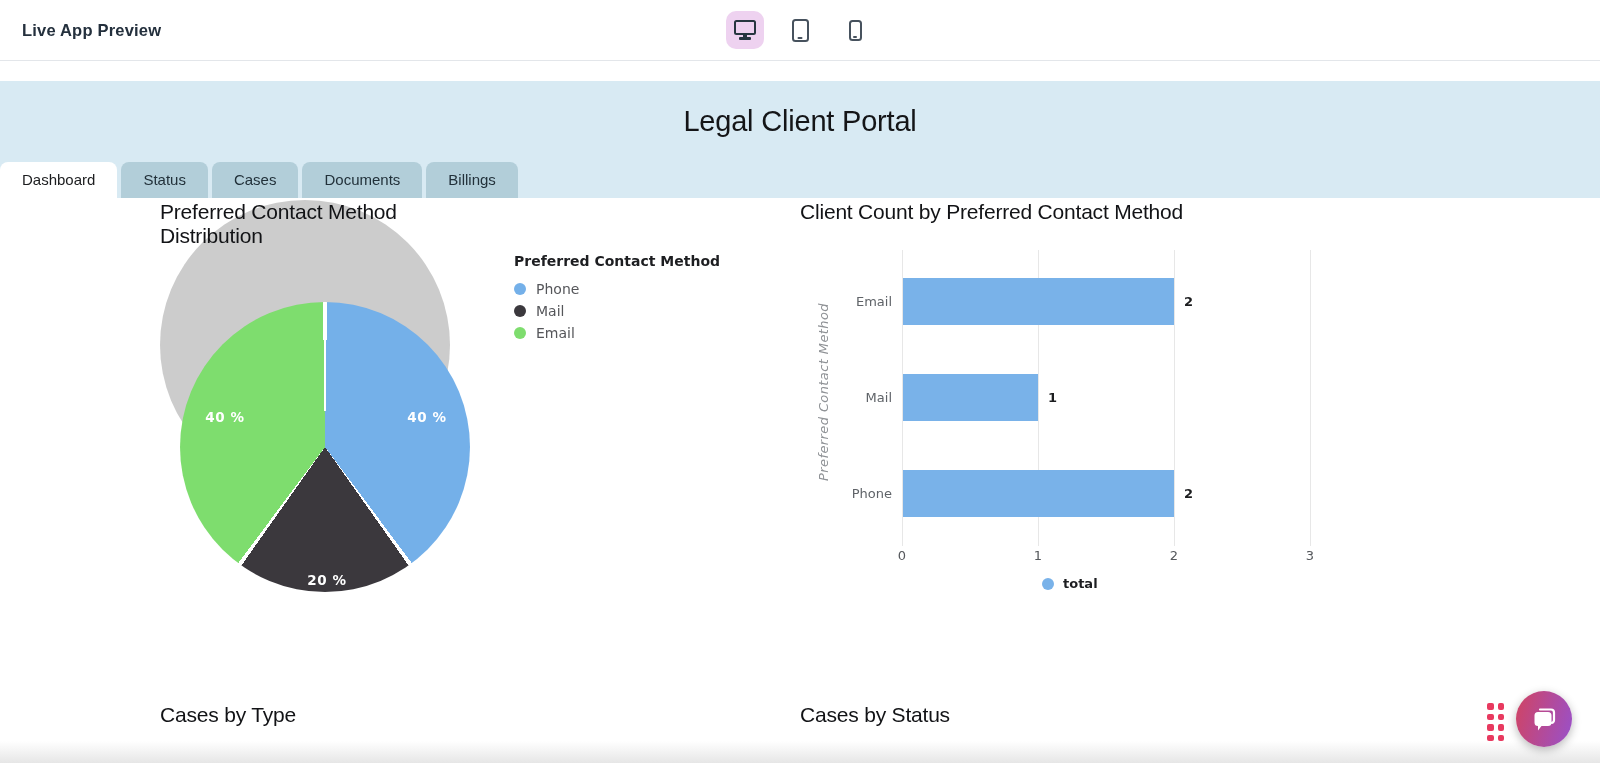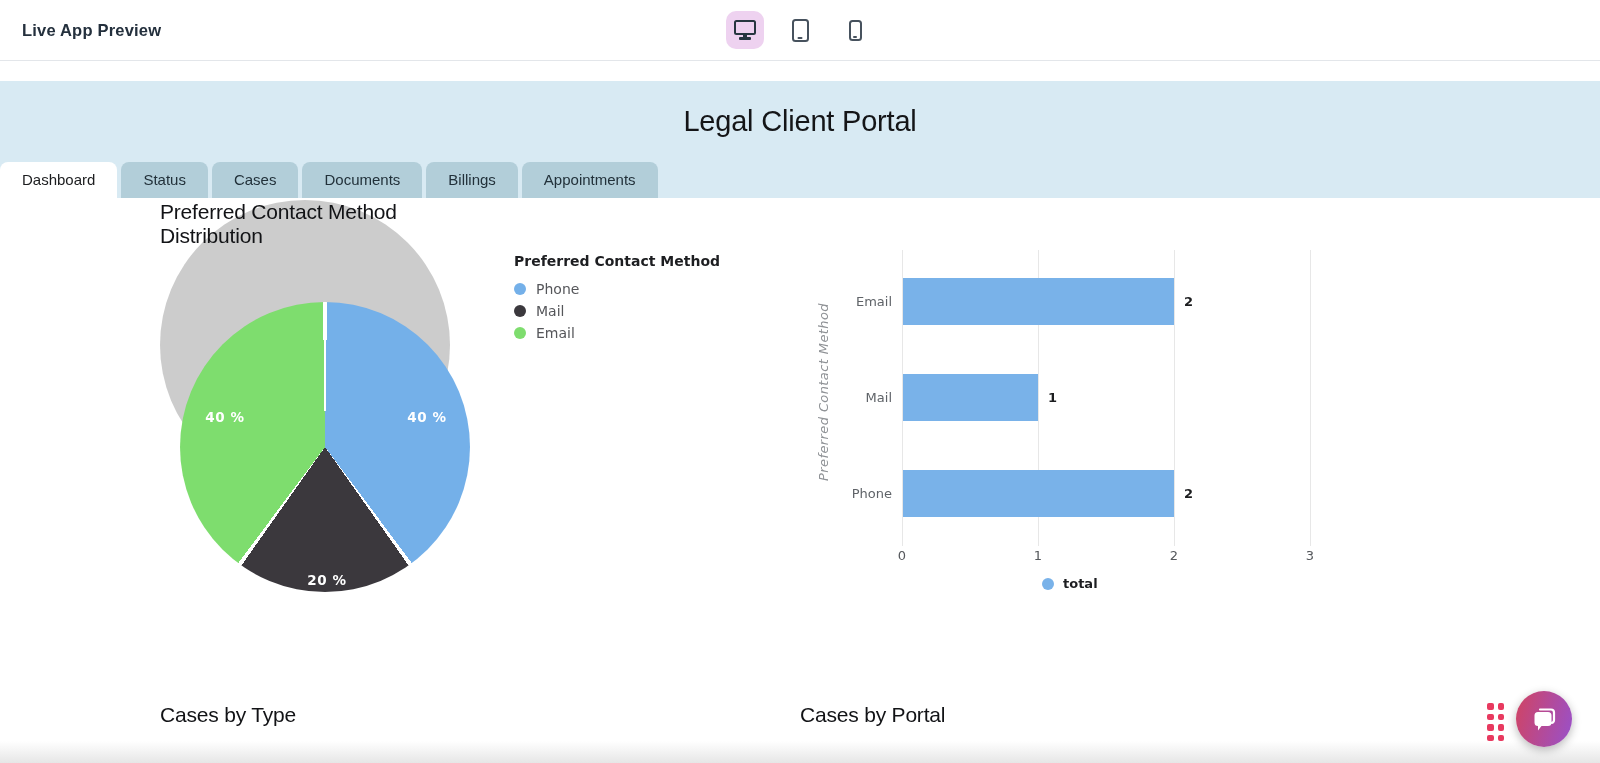--- a/index.html
+++ b/index.html
@@ -109,21 +109,20 @@
   </div>
 
   <div class="app-header">
     <div class="app-title">Legal Client Portal</div>
     <div class="tabs">
       <div class="tab active">Dashboard</div>
       <div class="tab">Status</div>
       <div class="tab">Cases</div>
       <div class="tab">Documents</div>
       <div class="tab">Billings</div>
-      <div class="tab">Appointments</div>
     </div>
   </div>
 
   <div class="chart-title pie">Preferred Contact Method Distribution</div>
   <div class="pie" id="pie" style="background: conic-gradient(rgb(255, 255, 255) 0deg, rgb(255, 255, 255) 0.8deg, rgb(116, 176, 233) 0.8deg, rgb(116, 176, 233) 143.2deg, rgb(255, 255, 255) 143.2deg, rgb(255, 255, 255) 144deg, rgb(255, 255, 255) 144deg, rgb(255, 255, 255) 144.8deg, rgb(59, 56, 61) 144.8deg, rgb(59, 56, 61) 215.2deg, rgb(255, 255, 255) 215.2deg, rgb(255, 255, 255) 216deg, rgb(255, 255, 255) 216deg, rgb(255, 255, 255) 216.8deg, rgb(126, 221, 110) 216.8deg, rgb(126, 221, 110) 359.2deg, rgb(255, 255, 255) 359.2deg, rgb(255, 255, 255) 360deg);"></div>
   <span class="pie-label pl-0">40 %</span>
   <span class="pie-label pl-1">20 %</span>
   <span class="pie-label pl-2">40 %</span>
 
   <div class="pie-legend">
@@ -135,20 +134,21 @@
     <div class="legend-row">
       <span class="legend-dot" style="background: rgb(59, 56, 61);"></span>
       <span class="lbl">Mail</span>
     </div>
     <div class="legend-row">
       <span class="legend-dot" style="background: rgb(126, 221, 110);"></span>
       <span class="lbl">Email</span>
     </div>
   </div>
 
+  <div class="chart-title bar">Client Count by Preferred Contact Method</div>
   <div id="bar-chart">
       <div class="gridline" style="left: 902px; top: 250px; height: 296px;"></div>
       <div class="x-tick" style="left: 887px; top: 548px;">0</div>
       <div class="gridline" style="left: 1038px; top: 250px; height: 296px;"></div>
       <div class="x-tick" style="left: 1023px; top: 548px;">1</div>
       <div class="gridline" style="left: 1174px; top: 250px; height: 296px;"></div>
       <div class="x-tick" style="left: 1159px; top: 548px;">2</div>
       <div class="gridline" style="left: 1310px; top: 250px; height: 296px;"></div>
       <div class="x-tick" style="left: 1295px; top: 548px;">3</div>
       <div class="cat-label" style="left: 792px; top: 293.5px;">Email</div>
@@ -161,21 +161,21 @@
       <div class="hbar" style="left: 903px; top: 470px; width: 271px; background: rgb(121, 178, 233);"></div>
       <div class="val-label" style="left: 1184px; top: 485.5px;">2</div>
     </div>
   <span class="y-axis-title">Preferred Contact Method</span>
   <div class="bar-legend">
     <span class="legend-dot" style="width: 12px; height: 12px; background: rgb(121, 178, 233);"></span>
     <span class="lbl">total</span>
   </div>
 
   <div class="chart-title cases-type">Cases by Type</div>
-  <div class="chart-title cases-status">Cases by Portal</div>
+  <div class="chart-title cases-status">Cases by Status</div>
 
   <div class="drag-handle">
     <div class="drag-dot"></div>
       <div class="drag-dot"></div>
     <div class="drag-dot"></div>
       <div class="drag-dot"></div>
     <div class="drag-dot"></div>
       <div class="drag-dot"></div>
     <div class="drag-dot"></div>
       <div class="drag-dot"></div>

